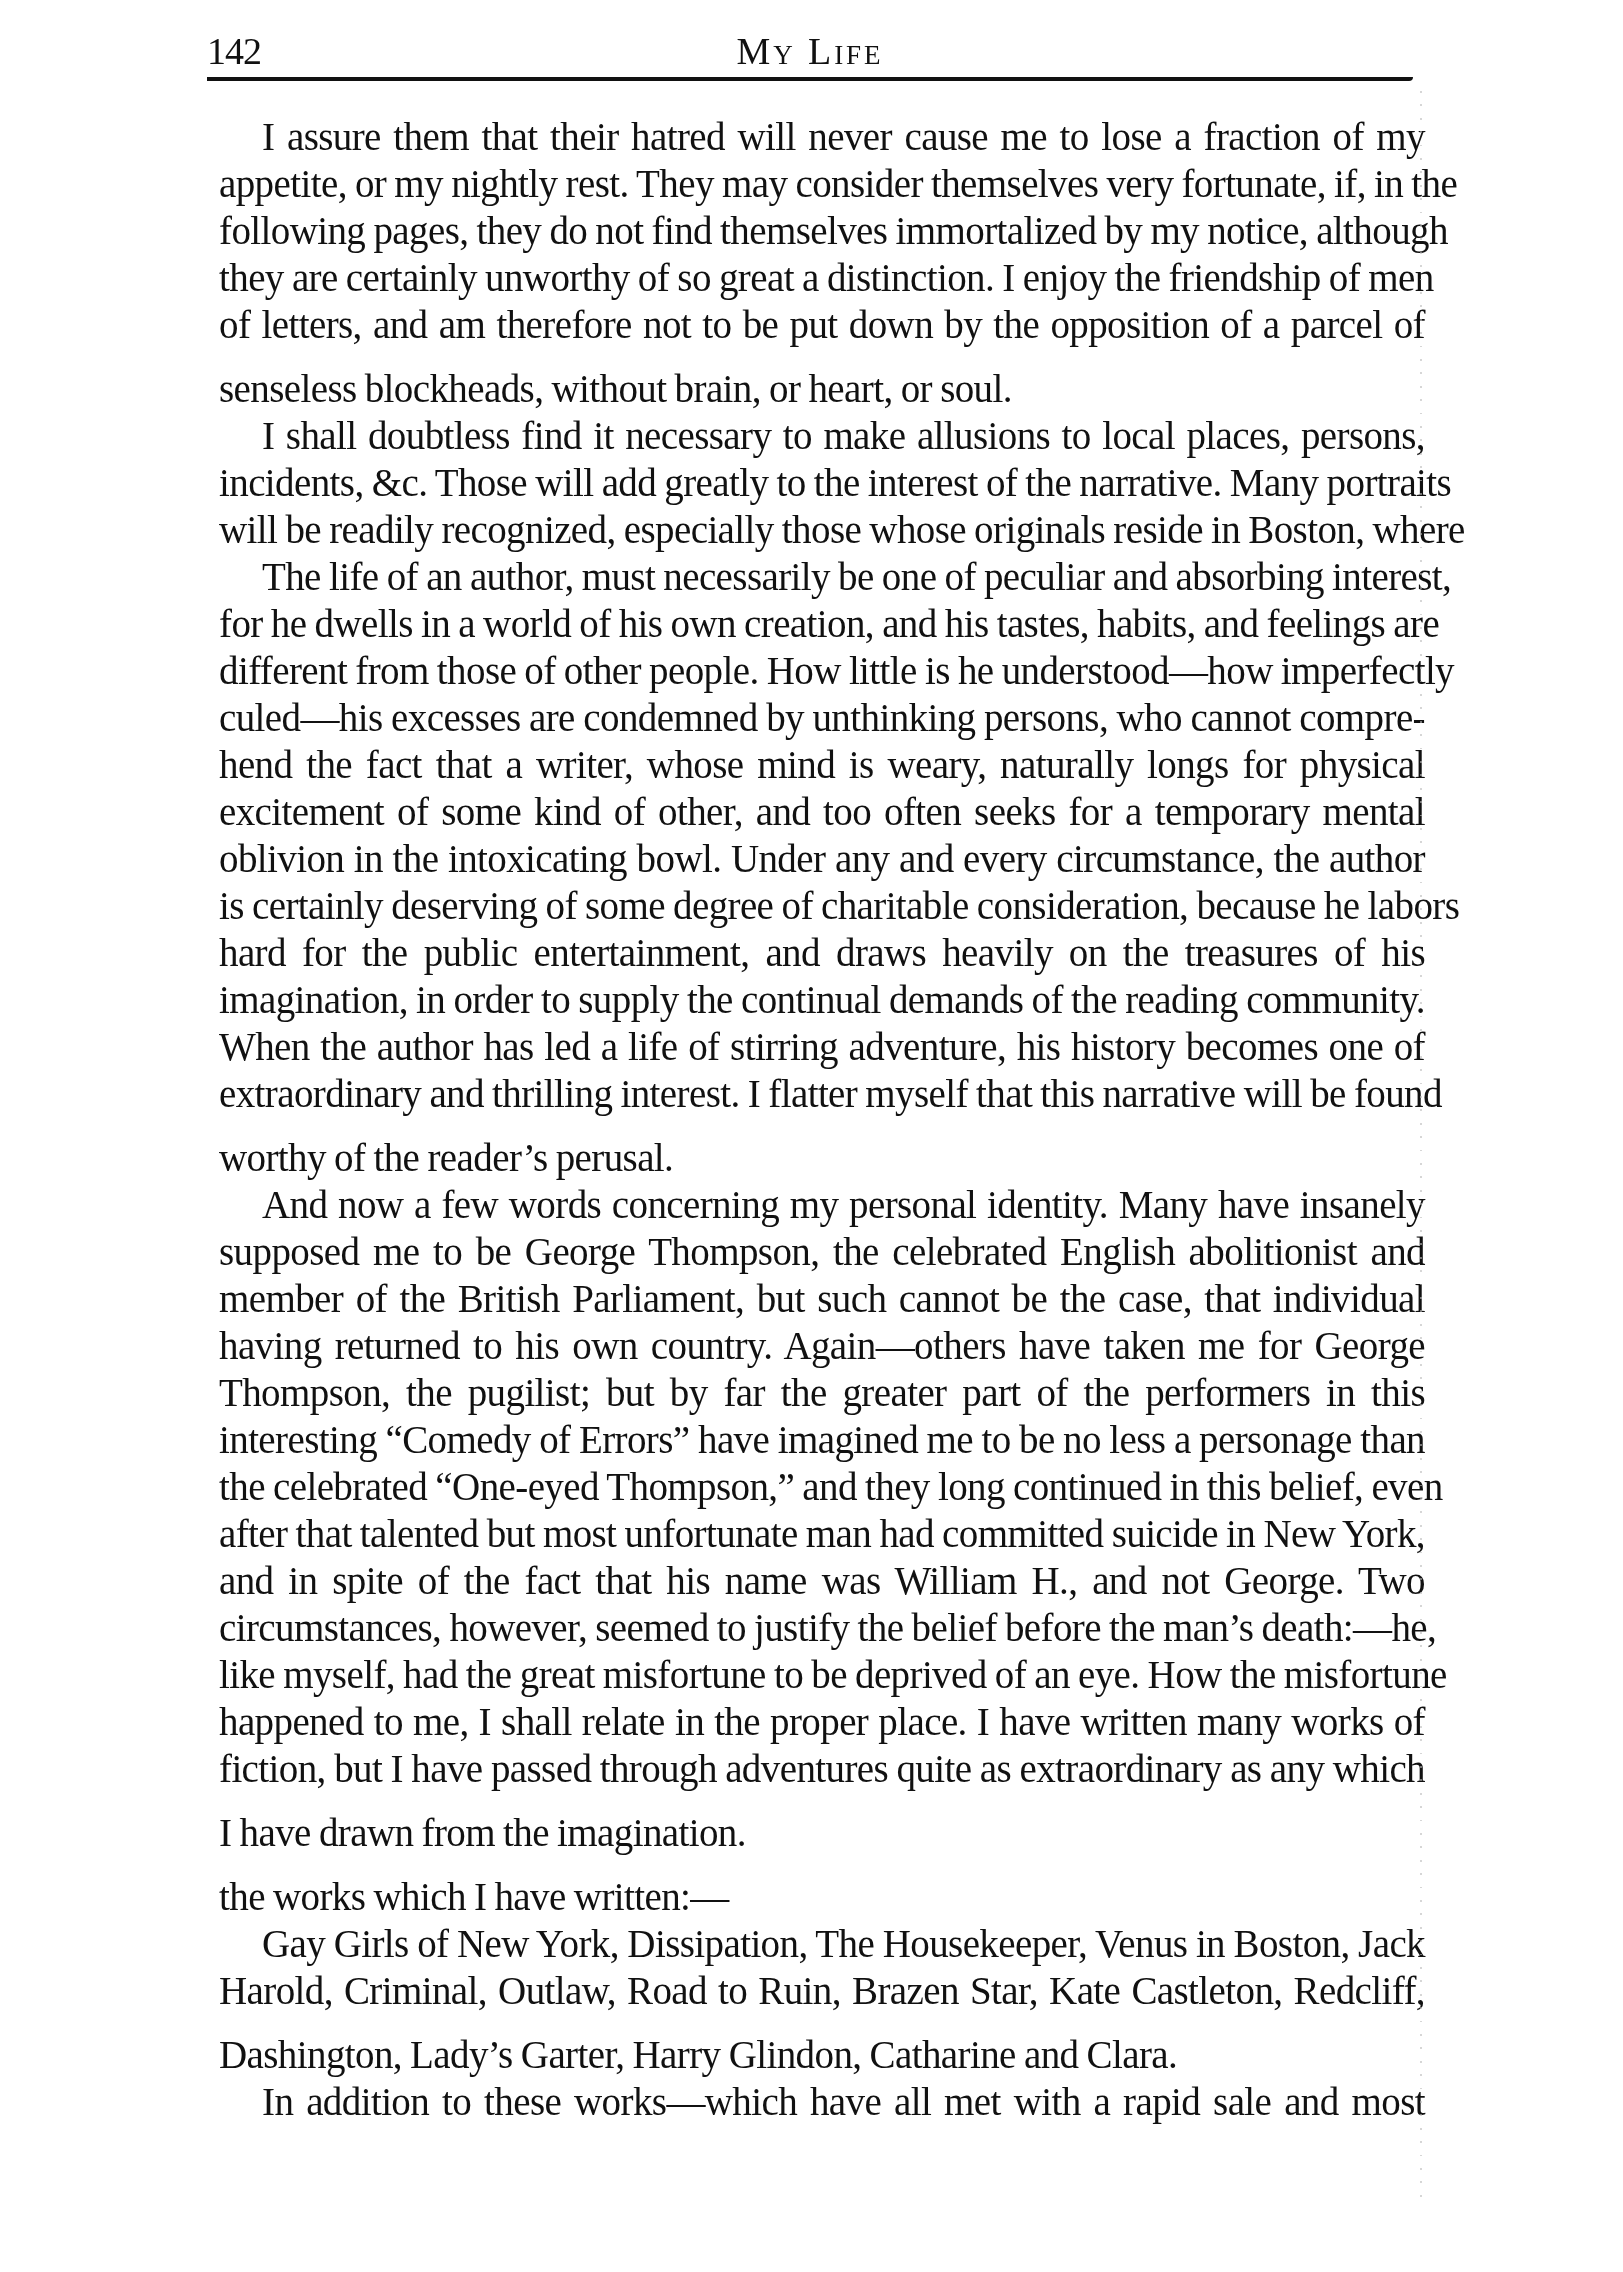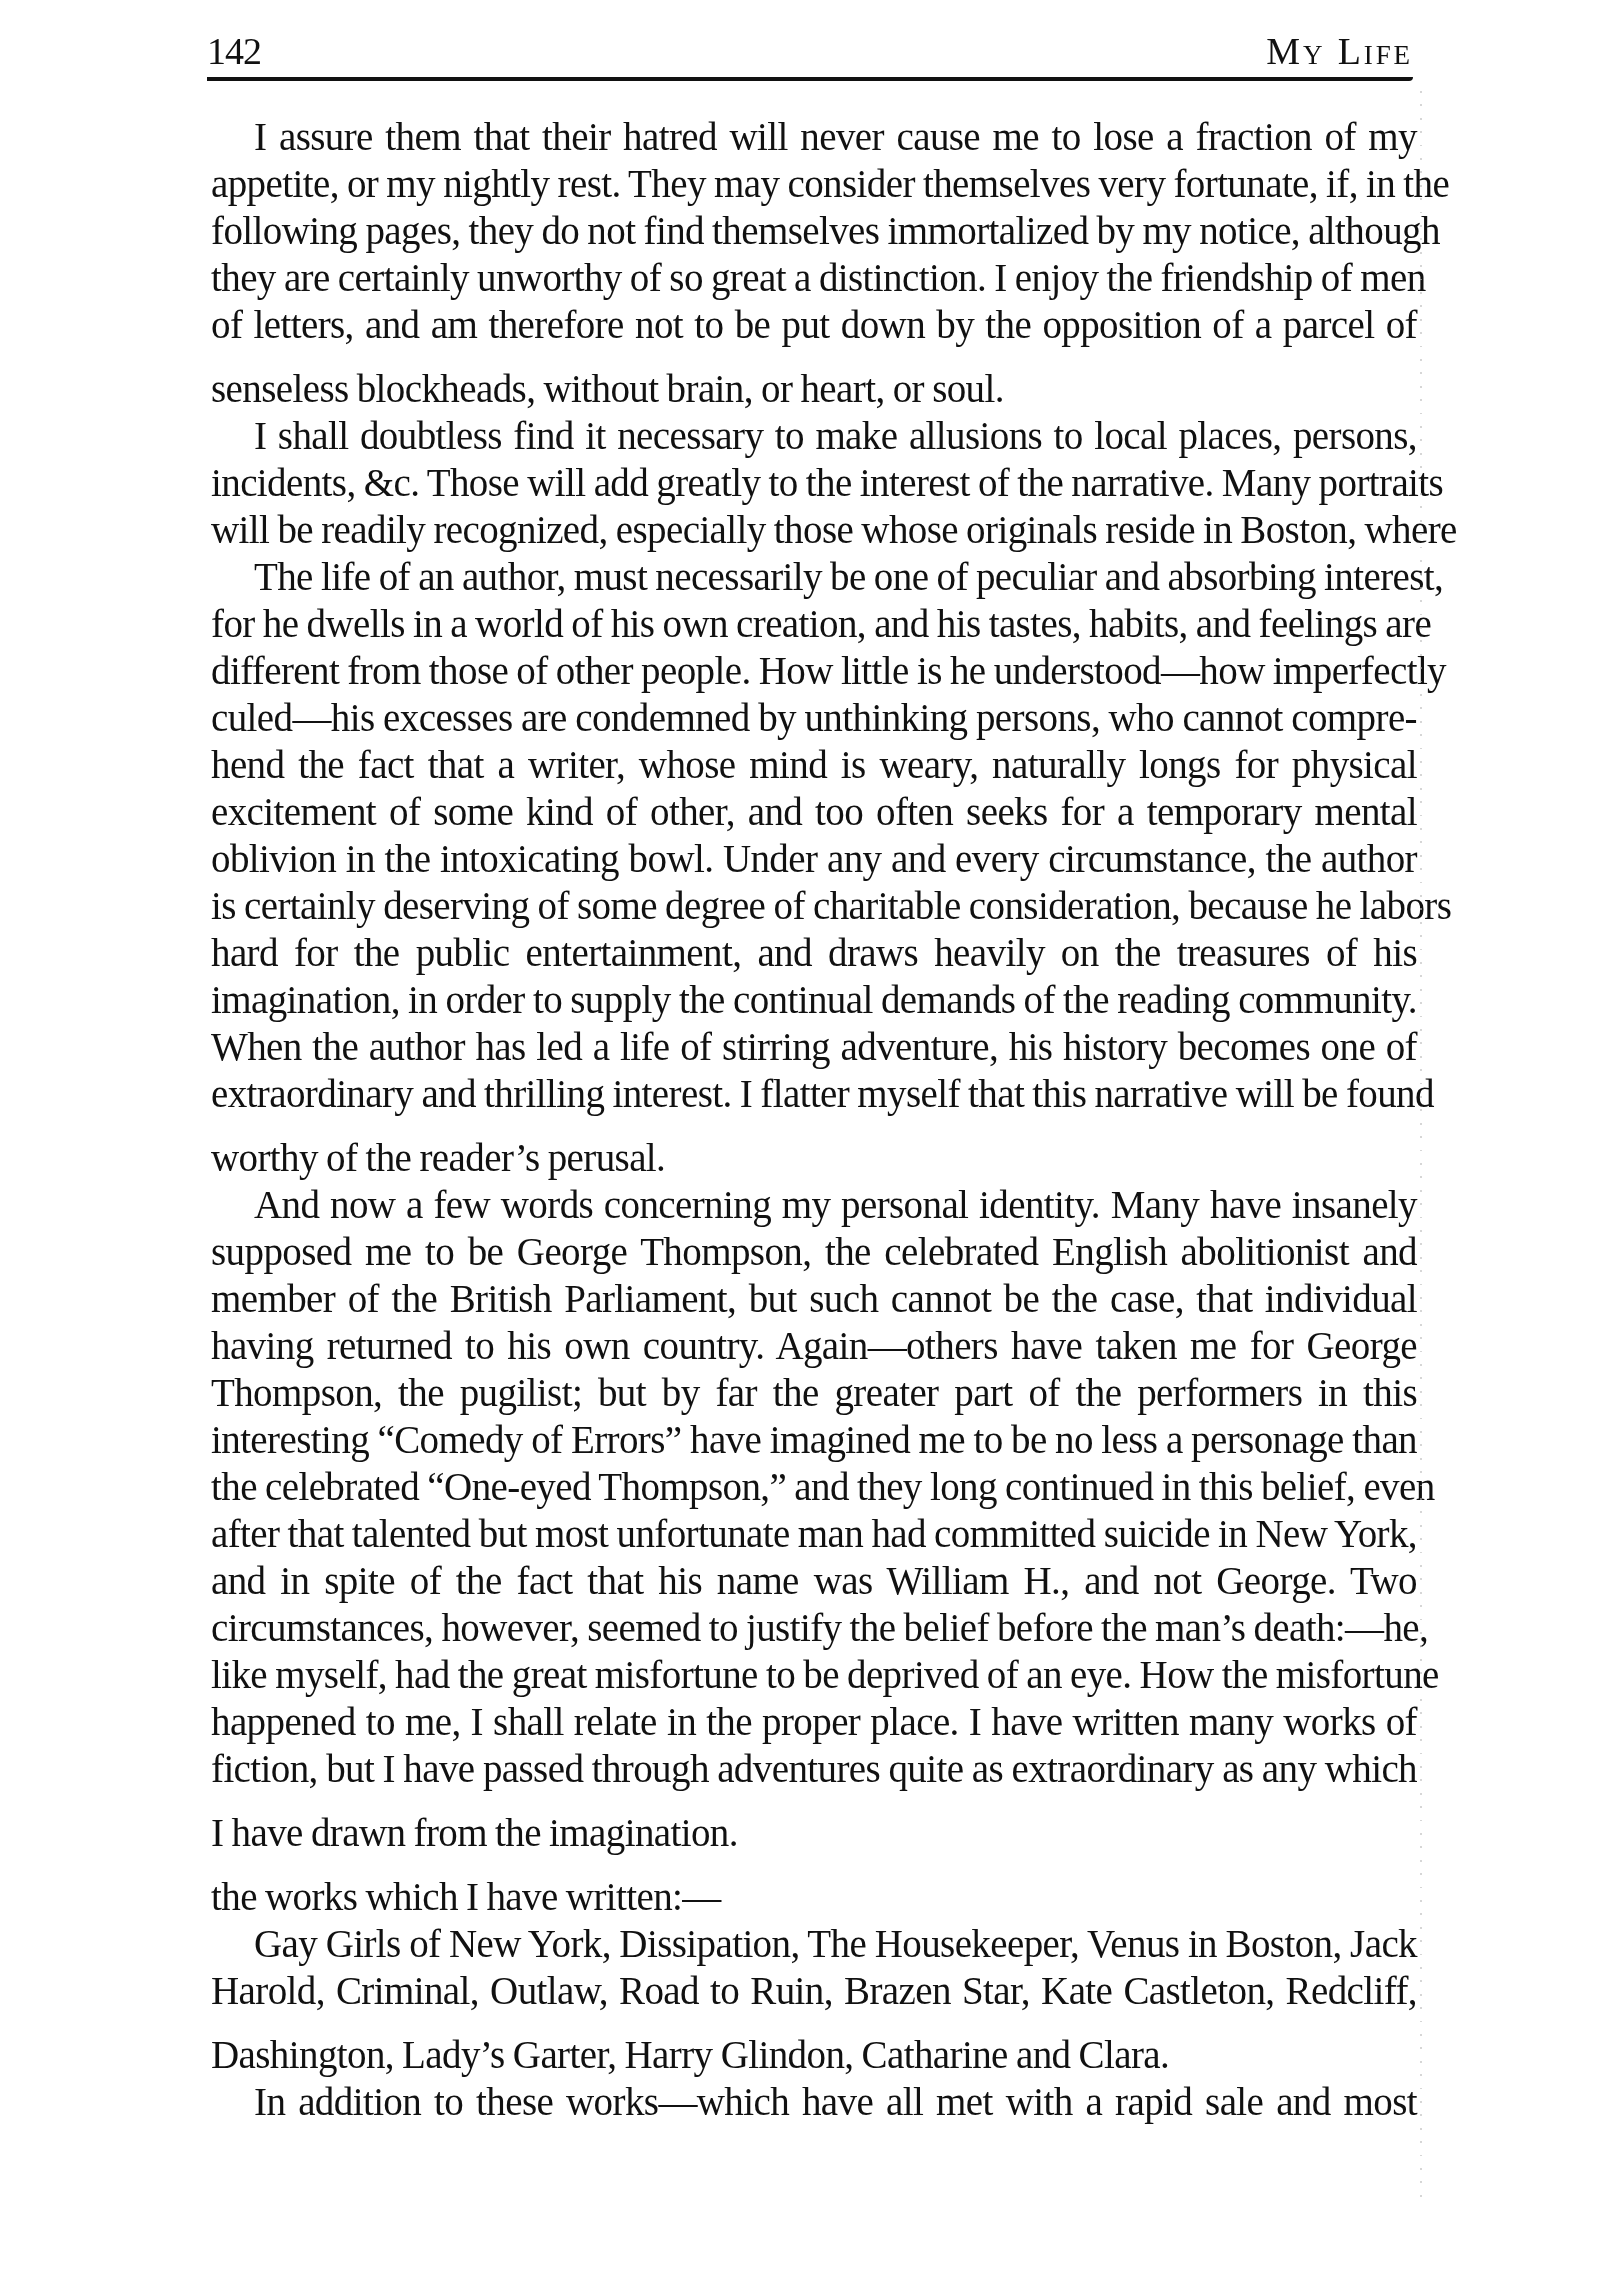--- a/index.html
+++ b/index.html
@@ -1,25 +1,25 @@
 <!DOCTYPE html>
 <html><head>
 <meta charset="utf-8">
 <style>
   html, body { margin: 0; padding: 0; background: #ffffff; }
   body { width: 1624px; height: 2273px; position: relative; overflow: hidden; color: #111111;
          font-family: "Liberation Serif", "DejaVu Serif", serif; }
   .page { position: absolute; left: 207px; top: 0; width: 1206px; }
   .running-head { position: absolute; top: 29px; left: 0; width: 1206px; height: 48px; }
   .page-number { position: absolute; left: 0; top: 0; font-size: 38px; letter-spacing: -1px; }
-  .running-title { position: absolute; left: 0; width: 1206px; top: 0; text-align: right;
+  .running-title { position: absolute; left: 0; width: 1206px; top: 0; text-align: center;
                    font-size: 38px; font-variant: small-caps; letter-spacing: 2.9px; }
   .rule { position: absolute; top: 77px; left: 0; width: 1206px; height: 3.8px; background: #111;
           border-radius: 0 0 5.8px 0; transform-origin: left; }
-  .body-text { position: absolute; top: 113px; left: 4px; width: 1206px; }
+  .body-text { position: absolute; top: 113px; left: 12px; width: 1206px; }
   .line { display: block; font-size: 39px; line-height: 47px; height: 47px; white-space: nowrap;
           text-align: justify; text-align-last: justify; letter-spacing: -0.6px; word-spacing: -1px; }
   .line.indent { padding-left: 43px; }
   .line.last { text-align-last: left; margin-top: 17px; }
   .it { }
   .scan-edge { position: absolute; top: 91px; left: 1420px; width: 1.9px; height: 2114px;
                background: repeating-linear-gradient(to bottom, #bbb 0 1.9px, transparent 1.9px 13.4px); opacity: 0.6; }
 </style>
 </head>
 <body>

